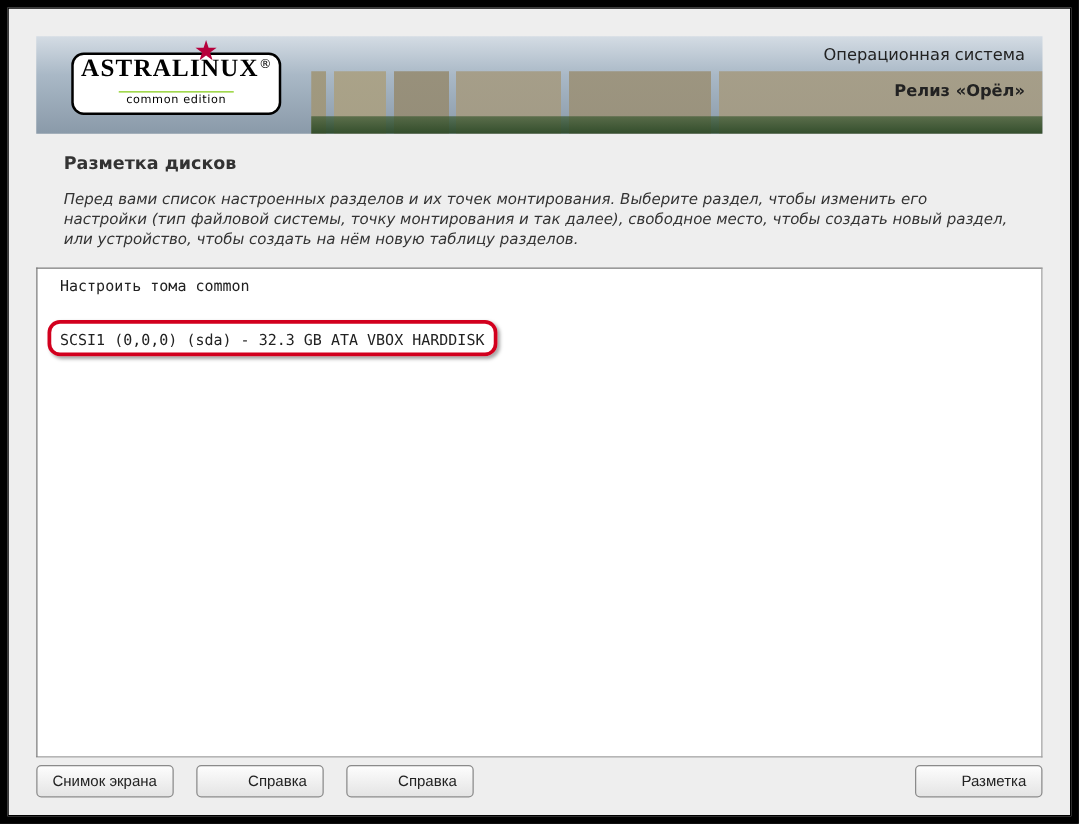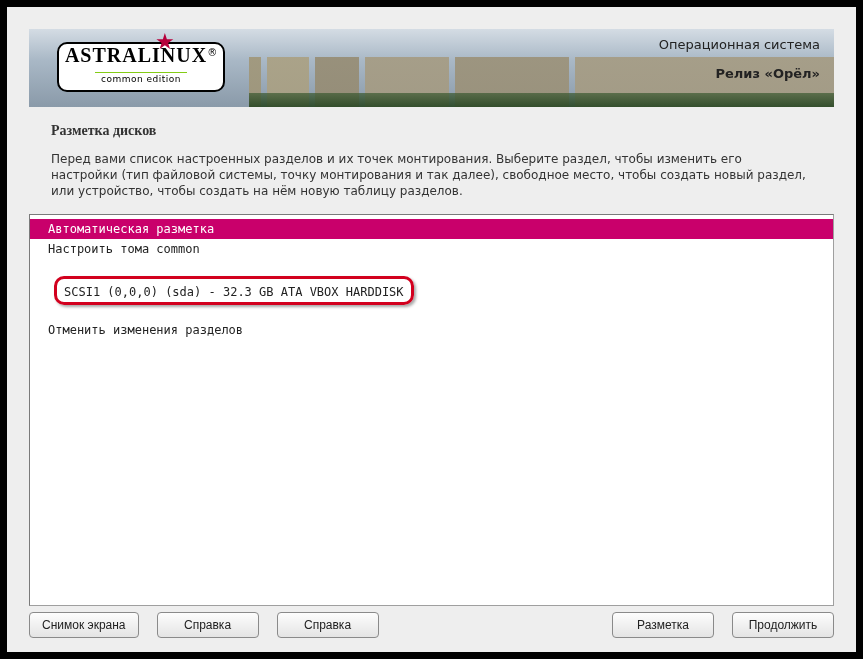--- a/index.html
+++ b/index.html
@@ -92,24 +92,24 @@
   }
   .banner-line1 { font-size: 13px; margin-left: 29px; }
   .banner-line2 { font-size: 13px; }
   .banner-line3 { font-size: 13px; font-weight: bold; margin-top: 12px; }
 
   .page-title {
     font-size: 14px;
     font-weight: bold;
     color: #333;
     margin: 16px 0 0 44px;
-    font-family: Liberation Serif, serif;
   }
   .intro {
     font-size: 12px;
+    font-style: italic;
     color: #333;
     margin: 12px 44px 0 44px;
     line-height: 1.35;
   }
   .list-panel {
     margin: 14px 22px 0 22px;
     height: 392px;
     background: #fff;
     border: 1px solid #9f9f9f;
     border-top-color: #7a7a7a;
@@ -127,21 +127,21 @@
   .list-item.selected {
     background: #c9006b;
     color: #fff;
   }
   .list-spacer { height: 18px; }
   .list-spacer-sm { height: 6px; }
 
   .disk-highlight {
     position: relative;
     display: inline-block;
-    margin: 4px 0 2px 30px;
+    margin: 4px 0 2px 14px;
   }
   .disk-highlight .ring {
     position: absolute;
     left: -6px; top: -5px;
     right: -6px; bottom: -5px;
     border: 3px solid #d2001e;
     border-radius: 10px;
     box-shadow: 2px 2px 3px rgba(0,0,0,0.35);
     pointer-events: none;
   }
@@ -162,20 +162,21 @@
   .btn {
     min-width: 102px;
     height: 26px;
     padding: 4px 12px;
     font-size: 12px;
     color: #222;
     background: linear-gradient(to bottom, #fdfdfd, #e4e4e4);
     border: 1px solid #8a8a8a;
     border-radius: 4px;
     cursor: pointer;
+    text-align: right;
   }
 </style>
 </head>
 <body>
 
 <div class="window">
 
   <div class="banner">
     <div class="skyline"></div>
     <div class="logo-box">
@@ -189,38 +190,35 @@
       <div class="banner-line1">Операционная система</div>
       <div class="banner-line3">Релиз «Орёл»</div>
     </div>
   </div>
 
   <div class="page-title">Разметка дисков</div>
 
   <div class="intro">Перед вами список настроенных разделов и их точек монтирования. Выберите раздел, чтобы изменить его настройки (тип файловой системы, точку монтирования и так далее), свободное место, чтобы создать новый раздел, или устройство, чтобы создать на нём новую таблицу разделов.</div>
 
   <div class="list-panel">
-    <div class="list-item selected">Автоматическая разметка</div>
     <div class="list-item">Настроить тома common</div>
 
     <div class="list-spacer"></div>
 
     <div class="disk-highlight">
       <span class="txt">SCSI1 (0,0,0) (sda) - 32.3 GB ATA VBOX HARDDISK</span>
       <span class="ring"></span>
     </div>
 
     <div class="list-spacer"></div>
 
-    <div class="list-item">Отменить изменения разделов</div>
     <div class="list-spacer-sm"></div>
   </div>
 
   <div class="button-bar">
     <button class="btn">Снимок экрана</button>
     <button class="btn">Справка</button>
     <button class="btn">Справка</button>
     <div class="spacer"></div>
     <button class="btn">Разметка</button>
-    <button class="btn">Продолжить</button>
   </div>
 
 </div>
 
 </body></html>

